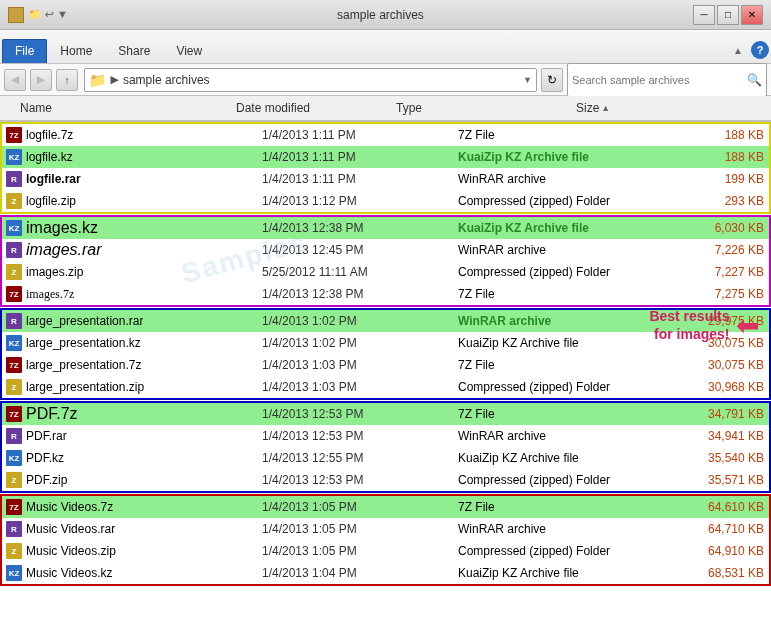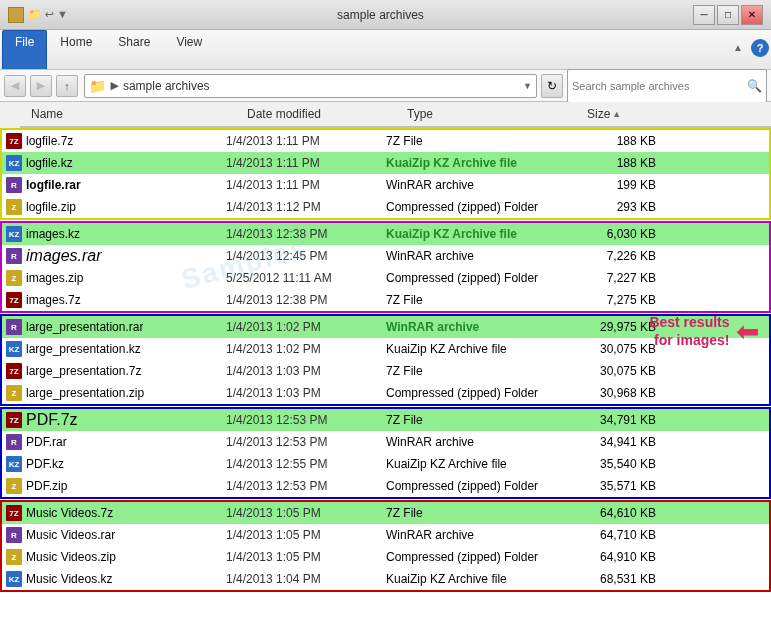--- a/index.html
+++ b/index.html
@@ -18,22 +18,23 @@
     .title-bar-left { display: flex; align-items: center; gap: 4px; }
     .title-bar-title { font-size: 12px; color: #333; flex: 1; text-align: center; }
     .title-bar-controls { display: flex; gap: 2px; }
     .title-btn { width: 22px; height: 20px; border: 1px solid #999; background: linear-gradient(to bottom, #f0f0f0, #d8d8d8); cursor: pointer; font-size: 10px; display: flex; align-items: center; justify-content: center; }
     .title-btn.close { background: linear-gradient(to bottom, #f8a0a0, #e06060); }
     .tb-icon { width: 16px; height: 16px; background: #c8a040; border: 1px solid #a08020; display: inline-block; }
 
     
     .ribbon-tabs {
       background: linear-gradient(to bottom, #f8f8f8, #e8e8e8);
-      height: 40px;
-      display: flex;
+      height: 34px;
+      display: flex;
+      align-items: flex-end;
       padding: 0 2px;
       border-bottom: 1px solid #c0c0c0;
     }
     .ribbon-tab {
       padding: 4px 12px 5px;
       font-size: 12px;
       cursor: pointer;
       border: 1px solid transparent;
       border-bottom: none;
       background: transparent;
@@ -112,39 +113,39 @@
     }
     .search-icon { font-size: 12px; color: #888; cursor: pointer; }
 
     
     .col-headers {
       background: #f0f0f0;
       height: 26px;
       display: flex;
       align-items: center;
       border-bottom: 2px solid #c0c0c0;
-      padding: 0 7px;
-      margin-left: 20px;
+      padding: 0 16px;
     }
     .col-name { width: 220px; font-size: 12px; color: #333; font-weight: normal; padding-left: 4px; display: flex; align-items: center; gap: 2px; }
     .col-date { width: 160px; font-size: 12px; color: #333; }
     .col-type { width: 180px; font-size: 12px; color: #333; }
     .col-size { width: 90px; font-size: 12px; color: #333; display: flex; align-items: center; gap: 2px; }
     .sort-arrow { font-size: 9px; color: #666; }
     .file-row {
       height: 22px;
       display: flex;
       align-items: center;
       padding: 0 4px;
       cursor: pointer;
+      gap: 36px;
     }
     .file-name-cell { width: 220px; display: flex; align-items: center; gap: 4px; font-size: 12px; overflow: hidden; }
     .file-date-cell { width: 160px; font-size: 12px; color: #333; }
     .file-type-cell { width: 180px; font-size: 12px; }
-    .file-size-cell { width: 90px; font-size: 12px; text-align: right; color: #000000; }
+    .file-size-cell { width: 90px; font-size: 12px; text-align: right; color: #c2410c; }
     .file-icon { width: 16px; height: 16px; flex-shrink: 0; display: flex; align-items: center; justify-content: center; font-size: 11px; }
 
     
     .watermark {
       position: absolute;
       font-size: 28px;
       font-weight: bold;
       color: rgba(150, 200, 220, 0.25);
       transform: rotate(-15deg);
       pointer-events: none;
@@ -301,21 +302,21 @@
       <div class="file-type-cell">Compressed (zipped) Folder</div>
       <div class="file-size-cell">293 KB</div>
     </div>
         </div>
         <div style="border: 2px solid rgb(192, 0, 192); margin-bottom: 1px;">
           <div class="file-row" style="background: rgb(144, 238, 144);">
       <div class="file-name-cell">
         <div class="file-icon" style="background:#2b6cc4;color:white;font-size:8px;font-weight:bold;border-radius:1px;width:16px;height:16px;display:flex;align-items:center;justify-content:center;">
           KZ
         </div>
-        <span style="font-size:12px;overflow:hidden;white-space:nowrap;">images.kz</span>
+        <span style="font-size:16px;overflow:hidden;white-space:nowrap;">images.kz</span>
       </div>
       <div class="file-date-cell">1/4/2013 12:38 PM</div>
       <div class="file-type-cell" style="color:#228B22; font-weight:bold;">KuaiZip KZ Archive file</div>
       <div class="file-size-cell">6,030 KB</div>
     </div>
           <div class="file-row">
       <div class="file-name-cell">
         <div class="file-icon" style="background:#6b3a9e;color:white;font-size:8px;font-weight:bold;border-radius:1px;width:16px;height:16px;display:flex;align-items:center;justify-content:center;">
           R
         </div>
@@ -334,21 +335,21 @@
       </div>
       <div class="file-date-cell">5/25/2012 11:11 AM</div>
       <div class="file-type-cell">Compressed (zipped) Folder</div>
       <div class="file-size-cell">7,227 KB</div>
     </div>
           <div class="file-row">
       <div class="file-name-cell">
         <div class="file-icon" style="background:#8b0000;color:white;font-size:8px;font-weight:bold;border-radius:1px;width:16px;height:16px;display:flex;align-items:center;justify-content:center;">
           7Z
         </div>
-        <span style="font-size:12px;overflow:hidden;white-space:nowrap;">images.7z</span>
+        <span style="font-size:12px;overflow:hidden;white-space:nowrap;font-family:Liberation Serif, serif;">images.7z</span>
       </div>
       <div class="file-date-cell">1/4/2013 12:38 PM</div>
       <div class="file-type-cell">7Z File</div>
       <div class="file-size-cell">7,275 KB</div>
     </div>
         </div>
         <div style="border: 2px solid rgb(0, 0, 192); margin-bottom: 1px;">
           <div class="file-row" style="background: rgb(144, 238, 144);">
       <div class="file-name-cell">
         <div class="file-icon" style="background:#6b3a9e;color:white;font-size:8px;font-weight:bold;border-radius:1px;width:16px;height:16px;display:flex;align-items:center;justify-content:center;">

